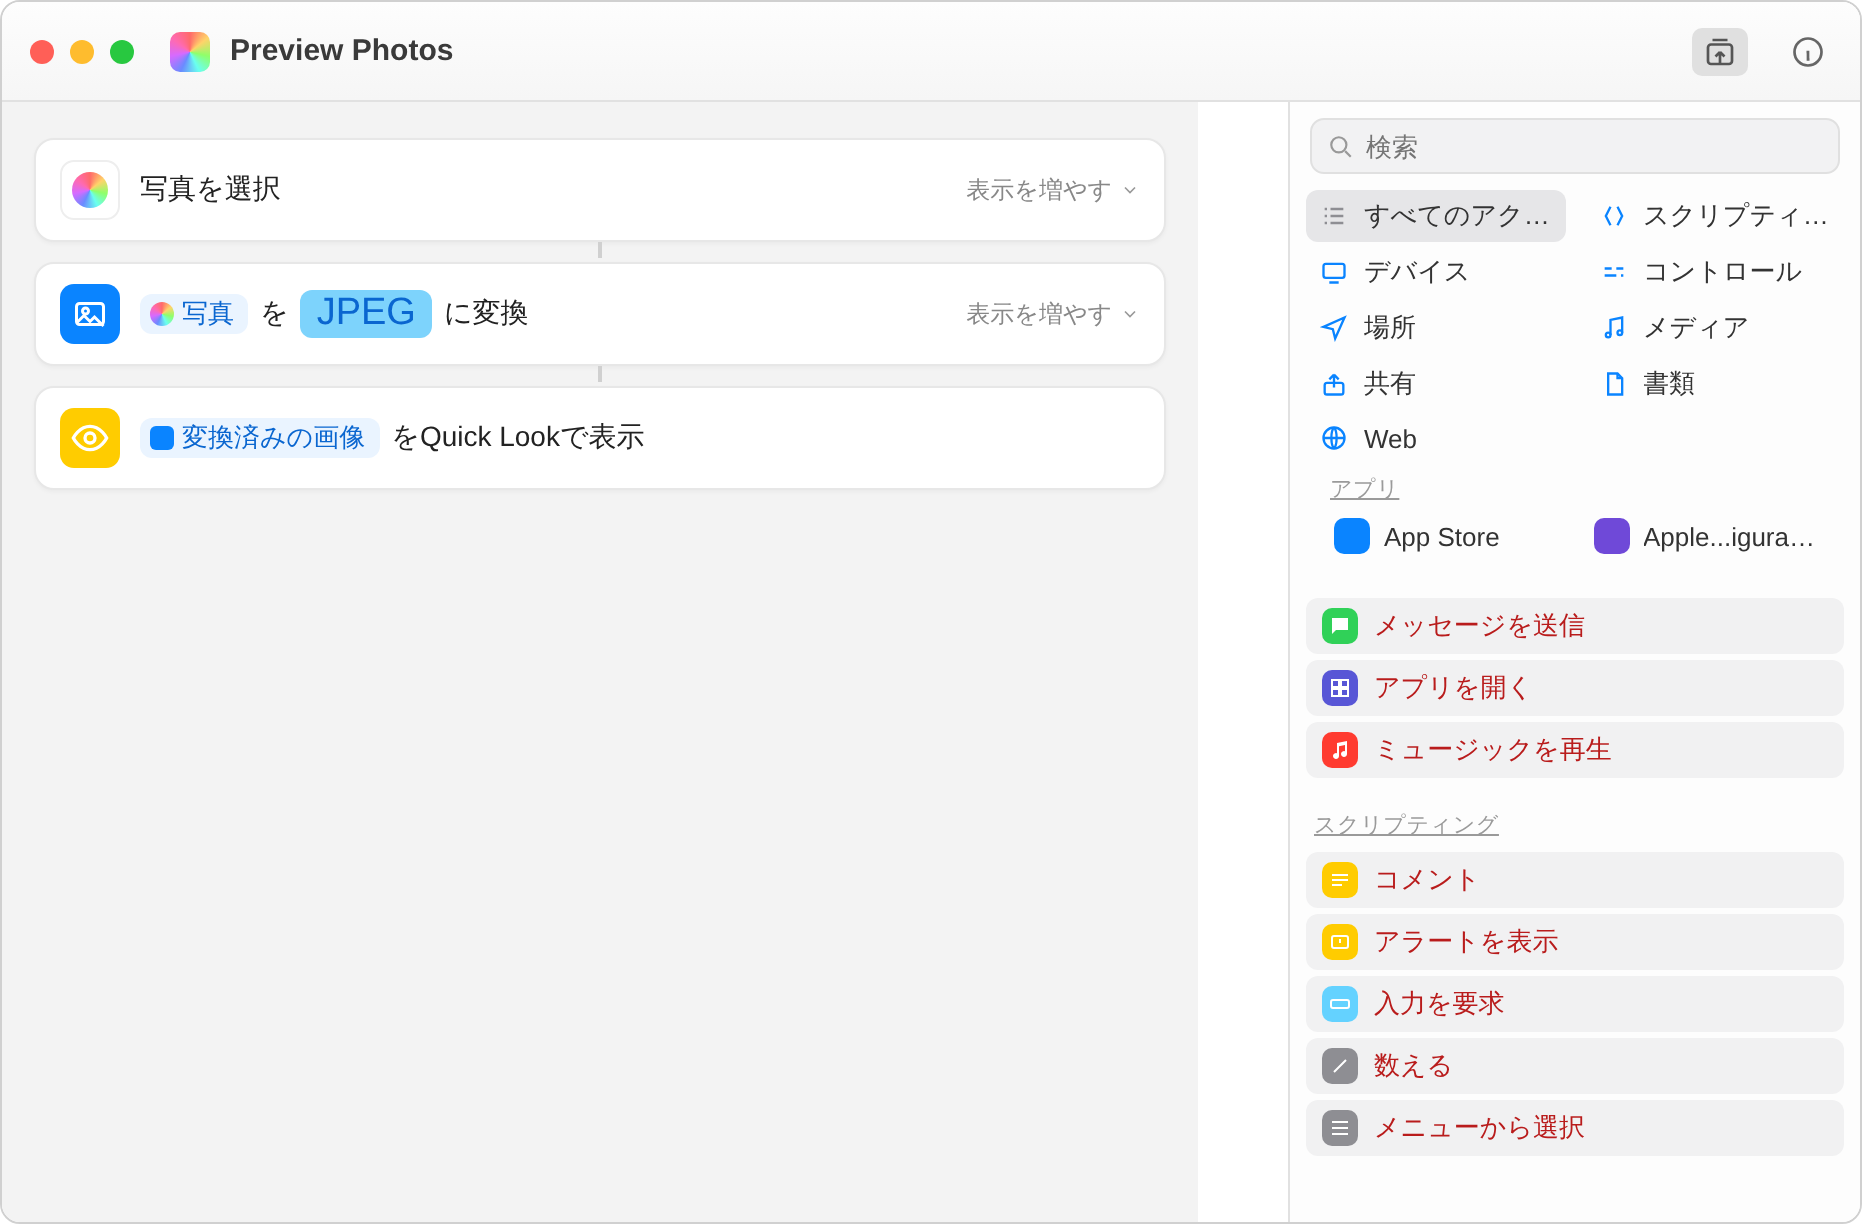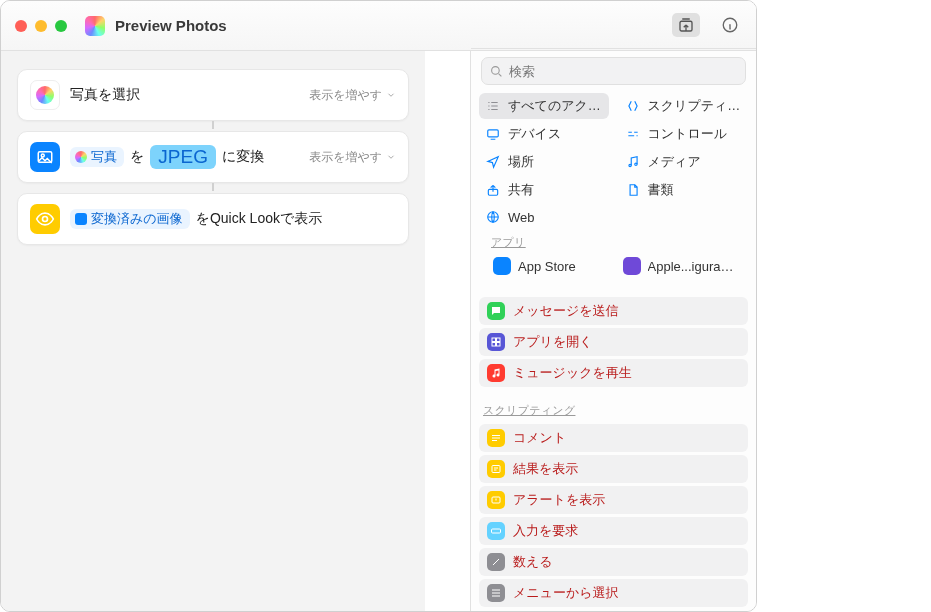--- a/index.html
+++ b/index.html
@@ -1,17 +1,17 @@
 <!DOCTYPE html>
 <html><head>
 <meta charset="utf-8">
 <style>
 * { box-sizing: border-box; margin: 0; padding: 0; }
 body { font-family: -apple-system, "Helvetica Neue", Arial, sans-serif; background: #fff; width: 931px; height: 612px; overflow: hidden; }
-.window { width: 757px; height: 612px; border: 1px solid #d0d0d0; border-radius: 10px; overflow: hidden; display: flex; flex-direction: column; background: #fff; }
+.window { width: 931px; height: 612px; border: 1px solid #d0d0d0; border-radius: 10px; overflow: hidden; display: flex; flex-direction: column; background: #fff; }
 .titlebar { height: 50px; display: flex; align-items: center; padding: 0 14px; border-bottom: 1px solid #e1e1e1; background: linear-gradient(#fdfdfd,#f6f6f6); }
 .traffic { display: flex; gap: 8px; }
 .dot { width: 12px; height: 12px; border-radius: 50%; }
 .dot.red { background: #ff5f57; }
 .dot.yel { background: #febc2e; }
 .dot.grn { background: #28c840; }
 .app-icon { width: 20px; height: 20px; margin-left: 18px; border-radius: 5px; background: conic-gradient(#ff6a6a,#ffd36a,#8fff6a,#6affef,#6a8bff,#d66aff,#ff6ab0,#ff6a6a); }
 .title { margin-left: 10px; font-size: 15px; font-weight: 600; color: #3a3a3a; }
 .spacer { flex: 1; }
 .tool-icon { width: 28px; height: 24px; display: flex; align-items: center; justify-content: center; color: #666; margin-left: 8px; cursor: pointer; border-radius: 5px; }
@@ -301,29 +301,20 @@
             <span class="ri" style="background:#ffcc00">
               <svg width="12" height="12" viewBox="0 0 24 24" fill="none" stroke="#fff" stroke-width="2">
                 <path d="M4 7h16M4 12h16M4 17h10"></path>
               </svg>
             </span>
             <span>コメント</span>
           </div>
           <div class="row">
             <span class="ri" style="background:#ffcc00">
               <svg width="12" height="12" viewBox="0 0 24 24" fill="none" stroke="#fff" stroke-width="2">
-                <rect x="4" y="5" width="16" height="14" rx="2"></rect>
-                <path d="M8 10h8M8 14h5"></path>
-              </svg>
-            </span>
-            <span>結果を表示</span>
-          </div>
-          <div class="row">
-            <span class="ri" style="background:#ffcc00">
-              <svg width="12" height="12" viewBox="0 0 24 24" fill="none" stroke="#fff" stroke-width="2">
                 <rect x="4" y="6" width="16" height="12" rx="2"></rect>
                 <path d="M12 9v4m0 2h.01"></path>
               </svg>
             </span>
             <span>アラートを表示</span>
           </div>
           <div class="row">
             <span class="ri" style="background:#64d2ff">
               <svg width="12" height="12" viewBox="0 0 24 24" fill="none" stroke="#fff" stroke-width="2">
                 <rect x="3" y="8" width="18" height="8" rx="2"></rect>

